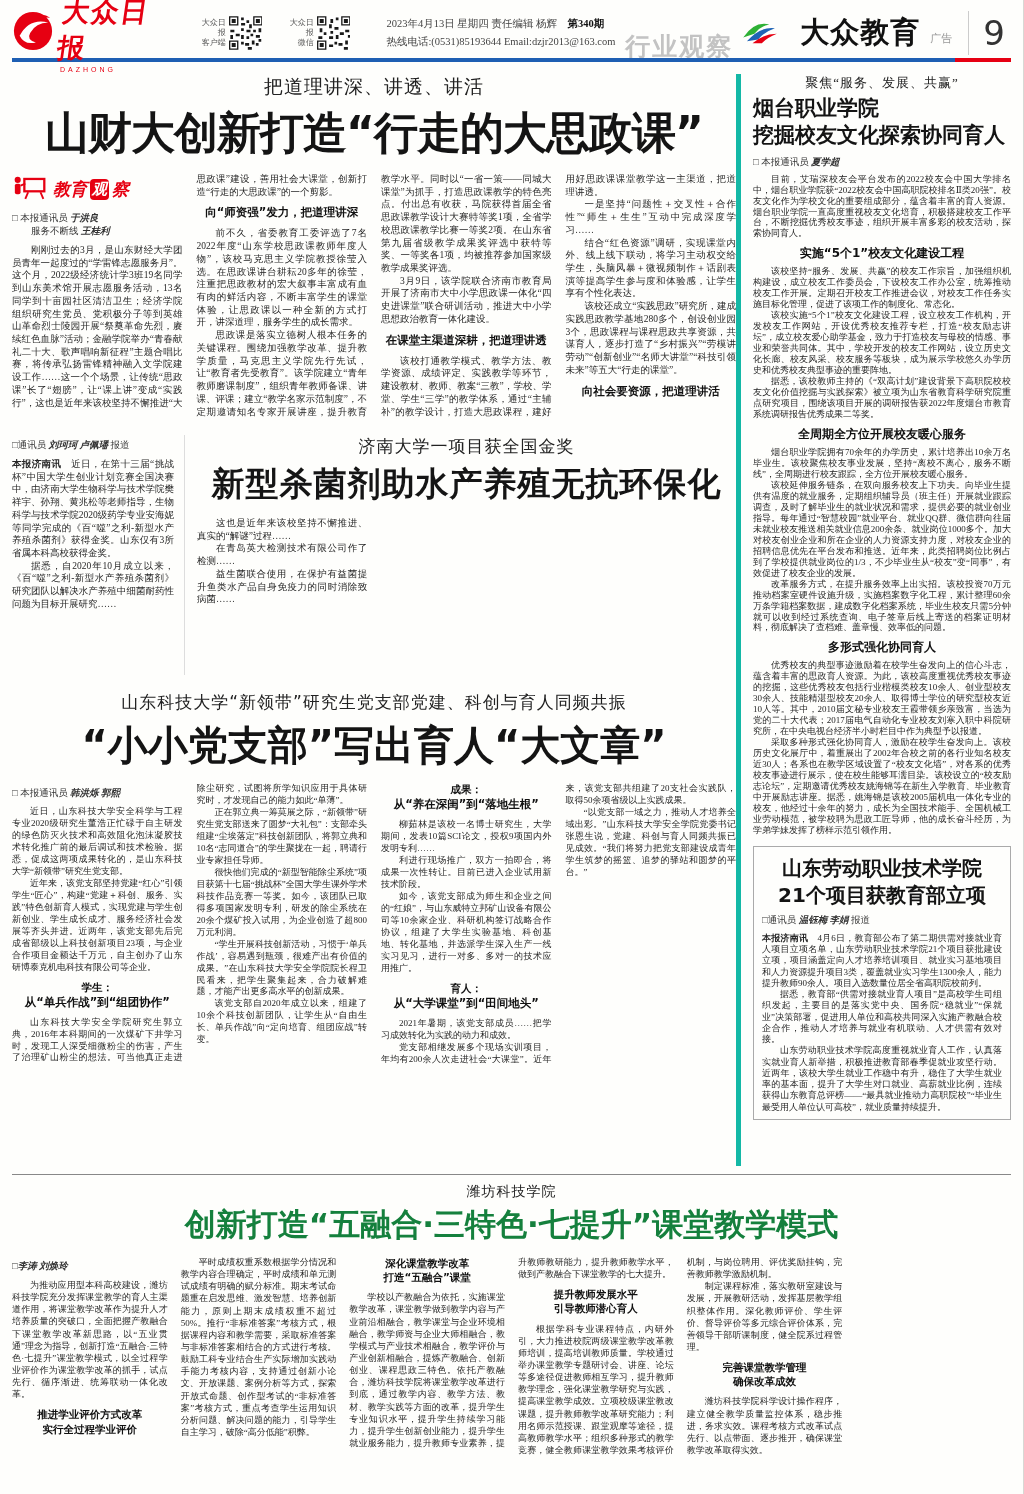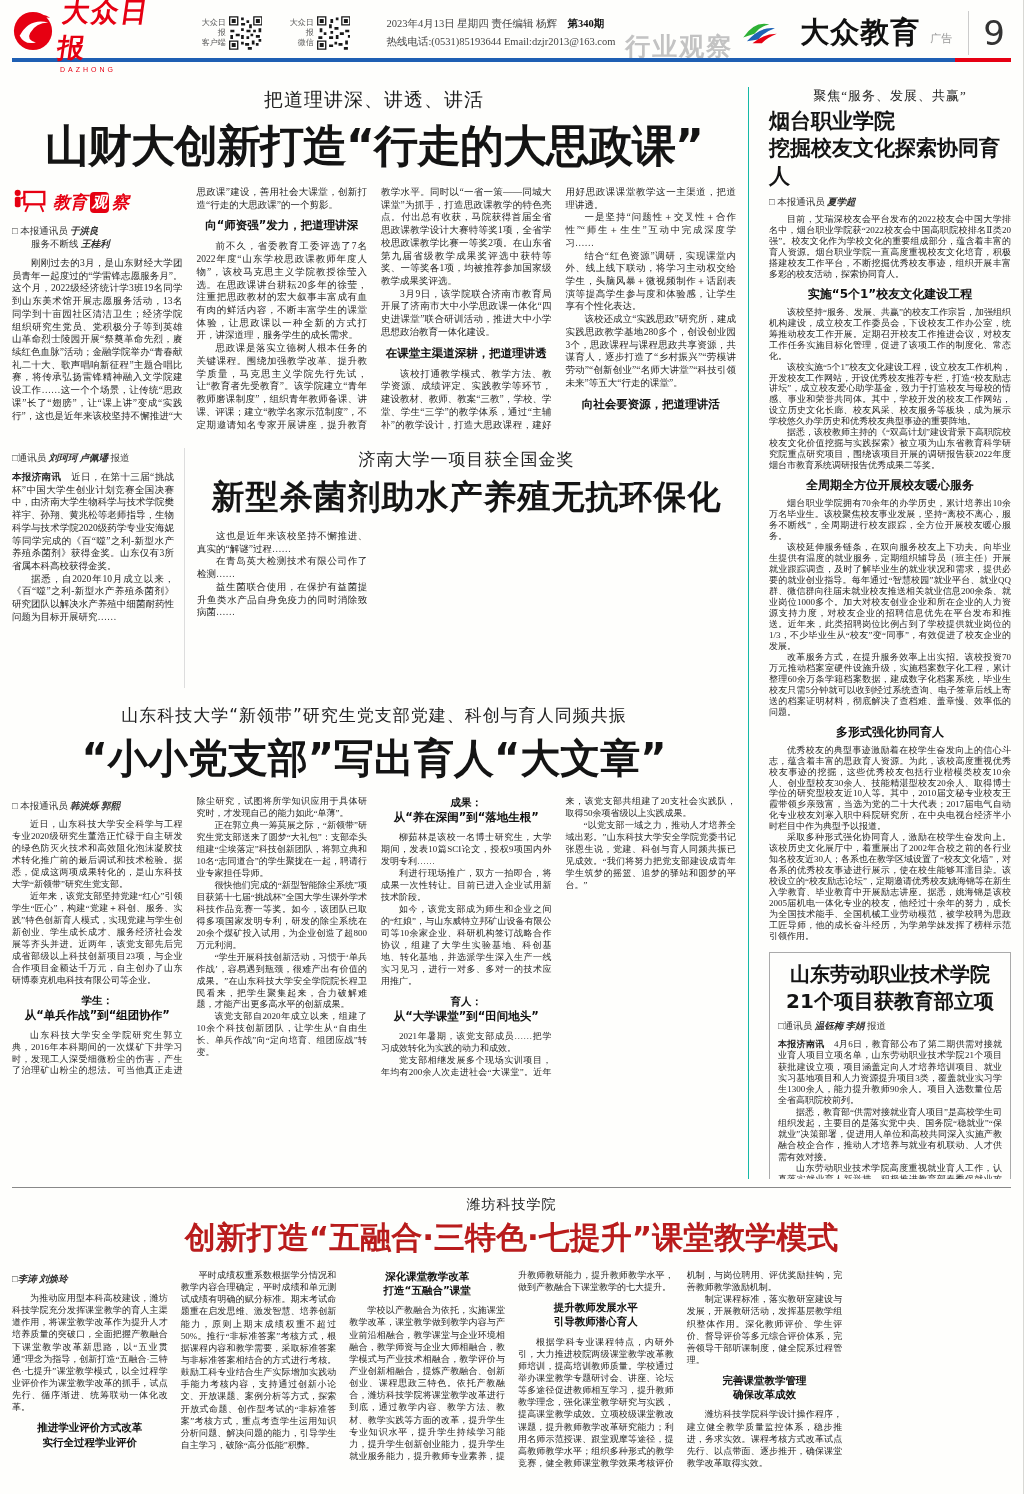--- a/index.html
+++ b/index.html
@@ -26,23 +26,23 @@
   .watch { font-size:25px; font-weight:bold; color:#c3c3c3; letter-spacing:2px; font-family:Liberation Serif, serif;margin-top:26px; }
   .sec-title { font-size:29px; font-weight:900; color:#111; letter-spacing:1px; font-family:"DejaVu Sans","Liberation Sans",sans-serif;margin-left:13px; }
   .ad { font-size:11px; color:#999; margin:10px 2px 0 2px; }
   .pagenum-wrap { border-left:1px solid #ccc; padding:2px 6px 2px 14px; margin-left:6px; }
   .pagenum { font-size:34px; color:#333; font-family:"DejaVu Sans",sans-serif; }
   .head-rule { display:flex; height:4px; }
   .head-rule-blue { flex:1; background:#1e5fb3; }
   .head-rule-red { width:56px; background:#e60012; }
 
   
-  .content { display:flex; gap:12px; padding-top:12px; height:1104px; overflow:hidden;margin-top:13px; }
+  .content { display:flex; padding-top:12px; height:1104px; overflow:hidden; }
   .left-col { width:724px; }
-  .side-col { flex:1; border-left:1px solid #14b8a6; padding-left:20px; }
+  .side-col { flex:1; border-left:5px solid #14b8a6; padding-left:12px; }
 
   .kicker { text-align:center; font-size:19px; color:#222; letter-spacing:1px; }
   .byline { font-size:9.5px; color:#333; margin:4px 0 6px 0; }
   .byline .bname { font-weight:bold; font-style:italic; }
   p.bp { font-size:9.5px; line-height:1.34; text-align:justify; text-indent:2em; color:#262626; }
   .subhead { font-family:"DejaVu Sans","Liberation Sans",sans-serif; font-weight:bold; font-size:11.5px;
              text-align:center; margin:7px 0; break-inside:avoid; color:#111; }
 
   
   .a1 h1 { font-family:"DejaVu Sans","Liberation Sans",sans-serif; font-weight:900; font-size:44px;
@@ -87,21 +87,21 @@
   
   .a5 { border:1px solid #aaa; margin-top:10px; padding:8px 8px 6px 8px; }
   .a5 h2 { font-family:"DejaVu Sans","Liberation Sans",sans-serif; font-weight:900; font-size:20px;
            text-align:center; line-height:1.35; margin-bottom:5px; color:#141414; }
   .a5 p.bp { font-size:9px; line-height:1.25; }
 
   
   .a6 { border-top:1px solid #888; margin-top:8px; padding-top:8px; }
   .a6 .kicker { font-size:14px; }
   .a6 h1 { font-family:"DejaVu Sans","Liberation Sans",sans-serif; font-weight:900; font-size:31px;
-           text-align:center; margin:3px 0 10px 0; color:#b91c1c; }
+           text-align:center; margin:3px 0 10px 0; color:#15803d; }
   .a6-body { column-count:6; column-gap:13px; column-fill:auto; height:206px; overflow:hidden; }
   .a6-body p.bp { font-size:9px; line-height:1.35; }
   .a6 .subhead { font-size:10.5px; line-height:1.35; }
 </style>
 </head>
 <body>
 
 <div class="page">
 
   <header class="masthead">

